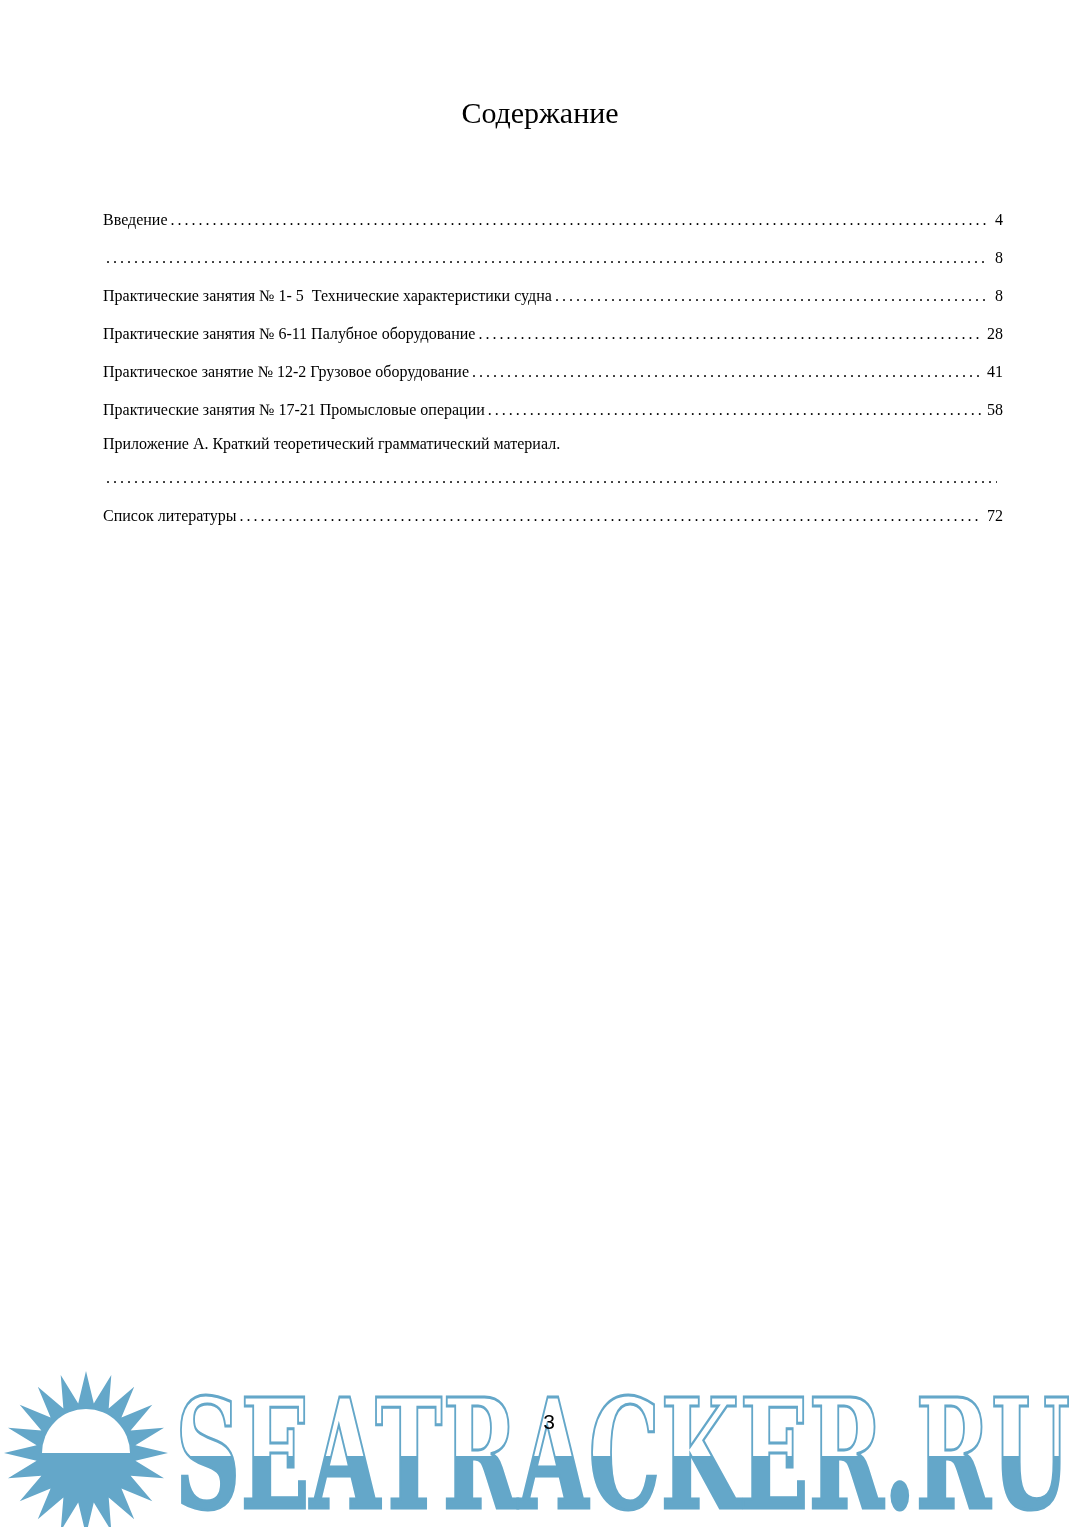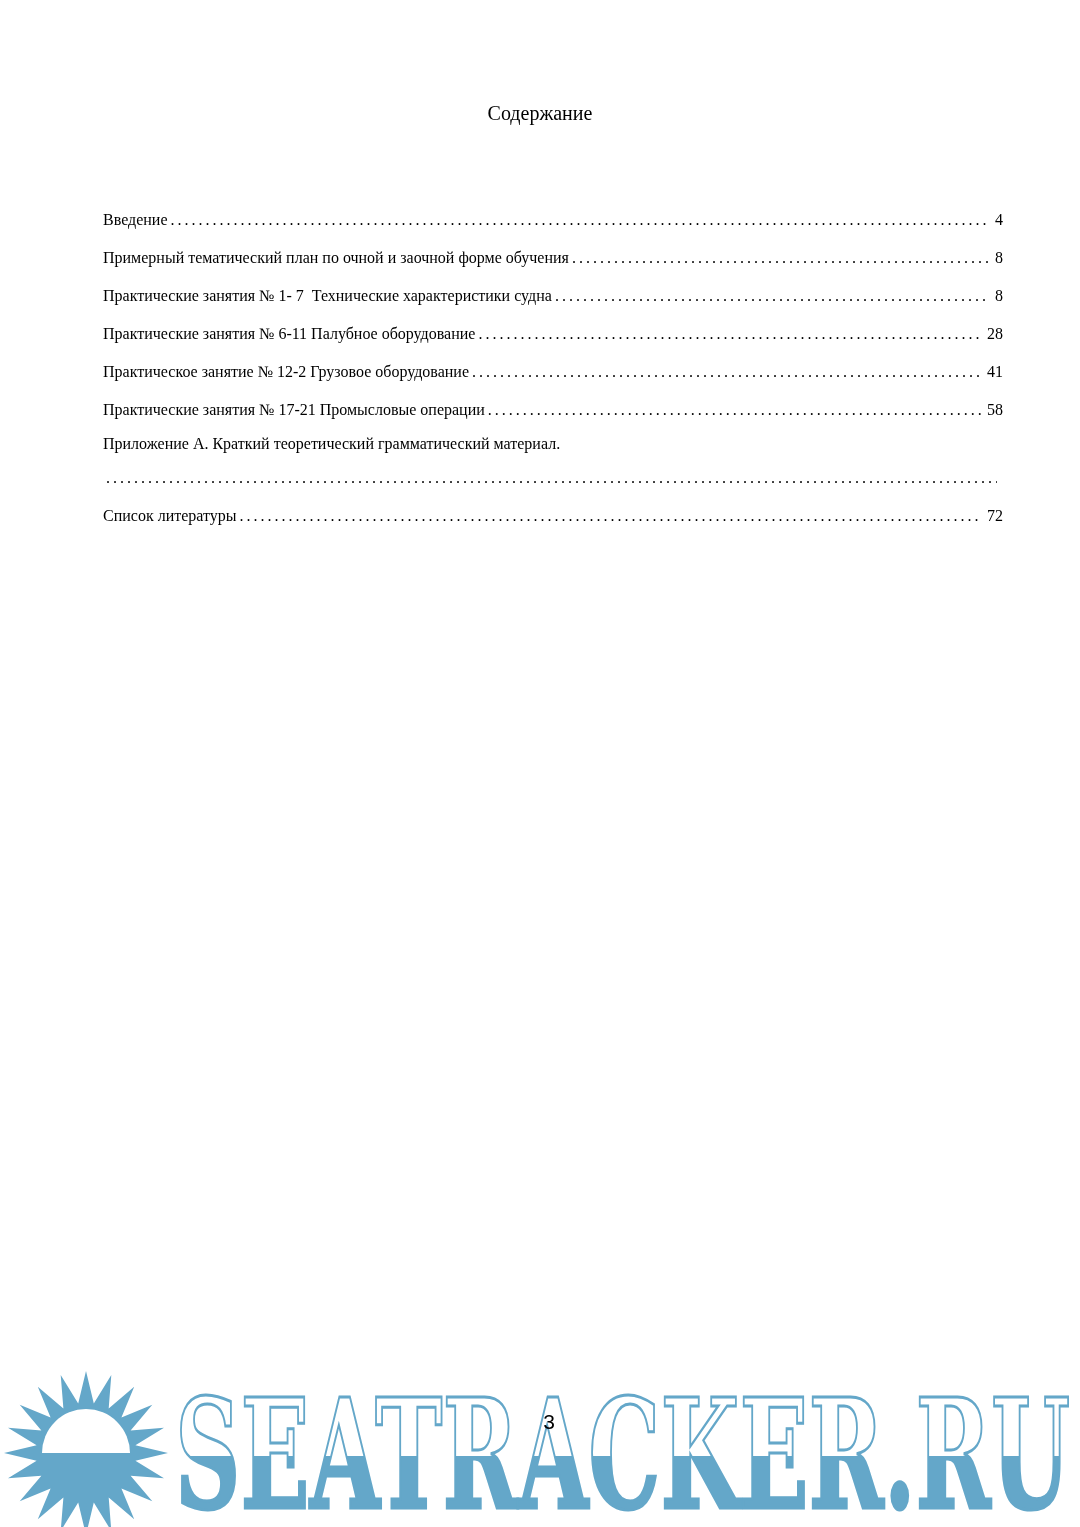--- a/index.html
+++ b/index.html
@@ -7,21 +7,21 @@
     width: 1080px; height: 1527px;
     background: #ffffff;
     font-family: "Liberation Serif", serif;
     color: #000000;
     position: relative;
     overflow: hidden;
   }
   .doc-title {
     margin-top: 97px;
     text-align: center;
-    font-size: 20px;
+    font-size: 30px;
     line-height: 32px;
   }
   .toc {
     margin: 72px 77px 0 103px;
   }
   .toc-row {
     display: flex;
     align-items: center;
     height: 38px;
     line-height: 38px;
@@ -68,27 +68,26 @@
 
   <div class="toc">
 
     <div class="toc-row">
       <span class="toc-label">Введение</span>
       <span class="toc-leader"></span>
       <span class="toc-page">4</span>
     </div>
 
     <div class="toc-row">
-      <span class="toc-label">Примерный тематический план по очной и заочной форме обучения</span>
       <span class="toc-leader"></span>
       <span class="toc-page">8</span>
     </div>
 
     <div class="toc-row">
-      <span class="toc-label">Практические занятия № 1- 7  Технические характеристики судна</span>
+      <span class="toc-label">Практические занятия № 1- 5  Технические характеристики судна</span>
       <span class="toc-leader"></span>
       <span class="toc-page">8</span>
     </div>
 
     <div class="toc-row">
       <span class="toc-label">Практические занятия № 6-11 Палубное оборудование</span>
       <span class="toc-leader"></span>
       <span class="toc-page">28</span>
     </div>
 

